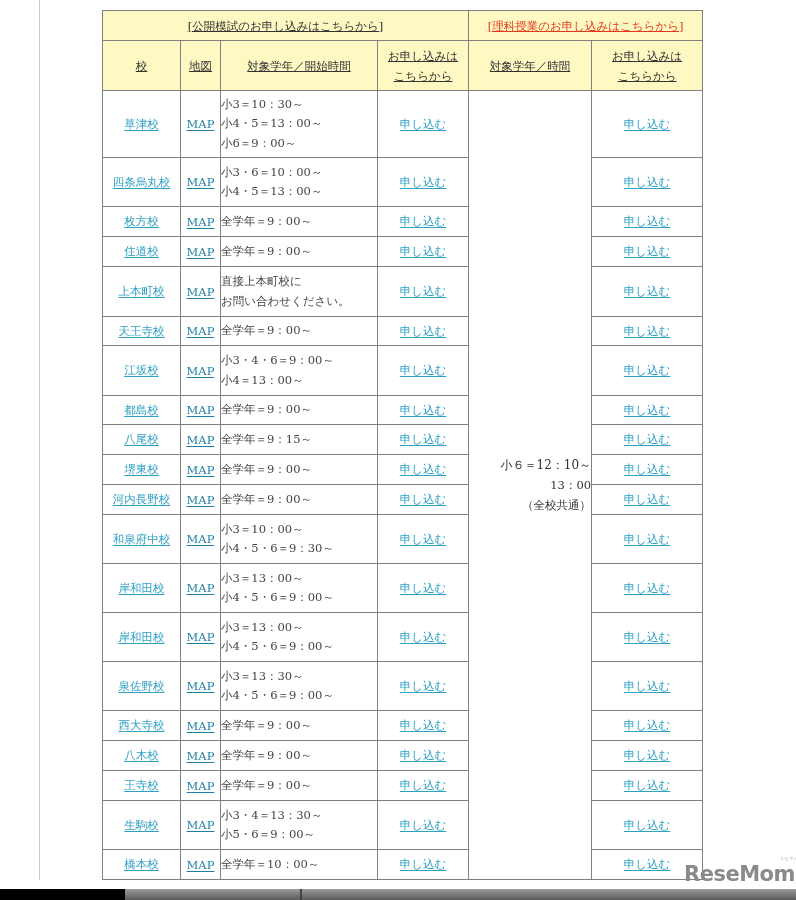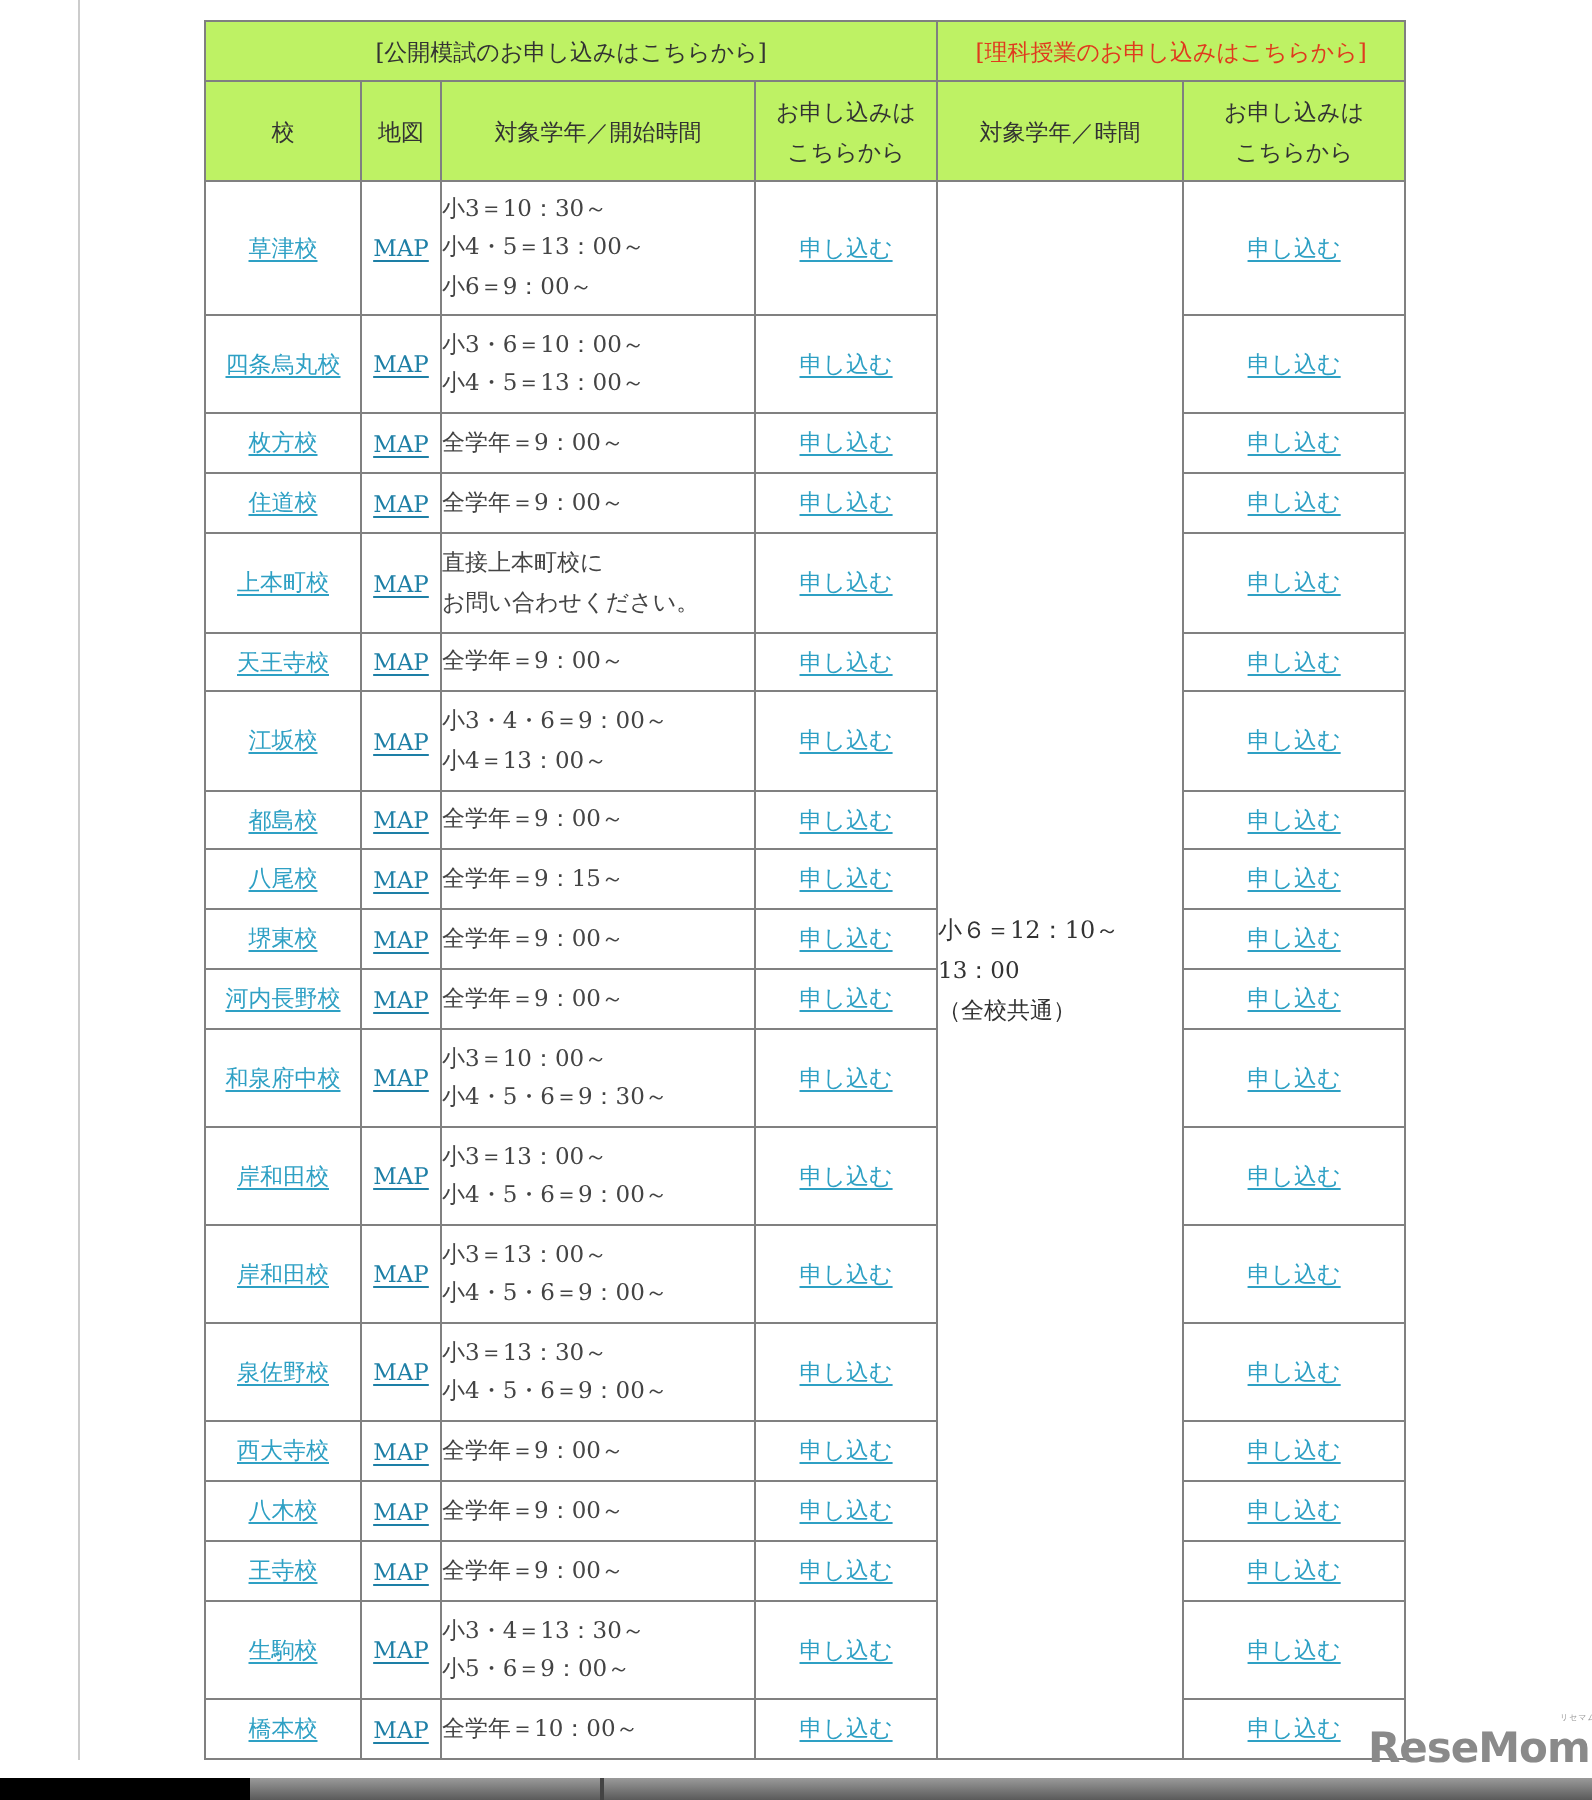--- a/index.html
+++ b/index.html
@@ -19,31 +19,31 @@
     border-collapse: collapse;
     table-layout: fixed;
     border: 1.5px solid #222222;
     font-size: 11.5px;
   }
   table.schedule td, table.schedule th {
     border: 1px solid #808080;
     padding: 0;
     vertical-align: middle;
   }
-  th { font-weight: normal; background: #bef264; color: #333; text-align: center; line-height: 20px; }
+  th { font-weight: normal; background: #fef9c3; color: #333; text-align: center; line-height: 20px; text-decoration: underline; }
   th.group { height: 29px; font-size: 11.5px; }
   th.group.red { color: #e03a1e; }
   th.col { height: 49px; }
   td.center { text-align: center; }
   td.time { padding-left: 6px; line-height: 19.5px; color: #444; }
   a.link {
     color: #2ea0c4; text-decoration: underline; text-underline-offset: 2px;
   }
   a.map { color: #1d7fa6; font-size: 11.5px; margin-top: 20px; }
-  td.shared { text-align: left; line-height: 20px; color: #333; }
+  td.shared { text-align: right; line-height: 20px; color: #333; }
   td.shared .big { font-size: 12px; }
   .bottom-bar {
     position: absolute; left: 0; top: 889px; width: 796px; height: 11px;
     background: linear-gradient(#9a9a9a, #5a5a5a);
   }
   .bottom-bar .black {
     position: absolute; left: 0; top: 0; width: 125px; height: 11px; background: #000;
   }
   .bottom-bar .sep {
     position: absolute; left: 300px; top: 0; width: 2px; height: 11px; background: #444;

